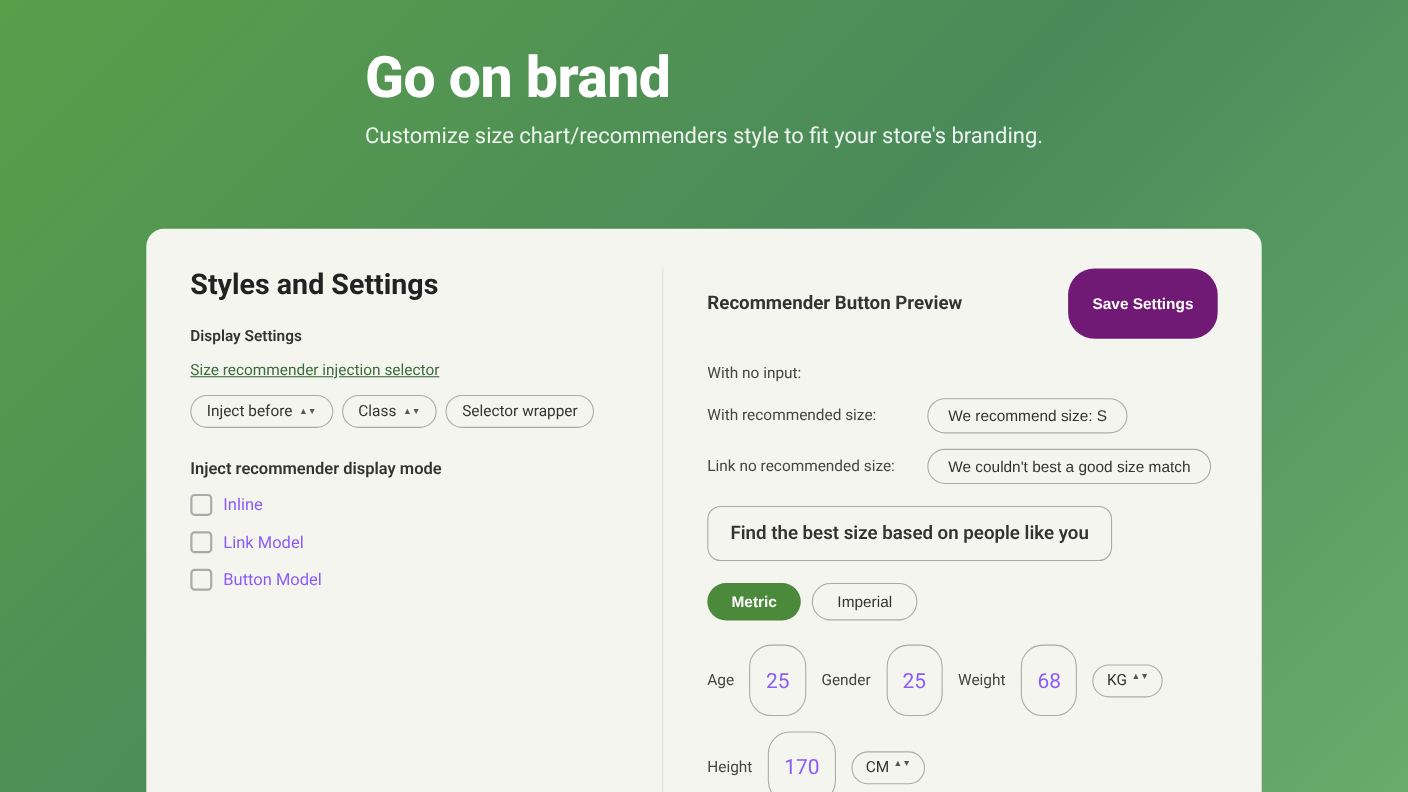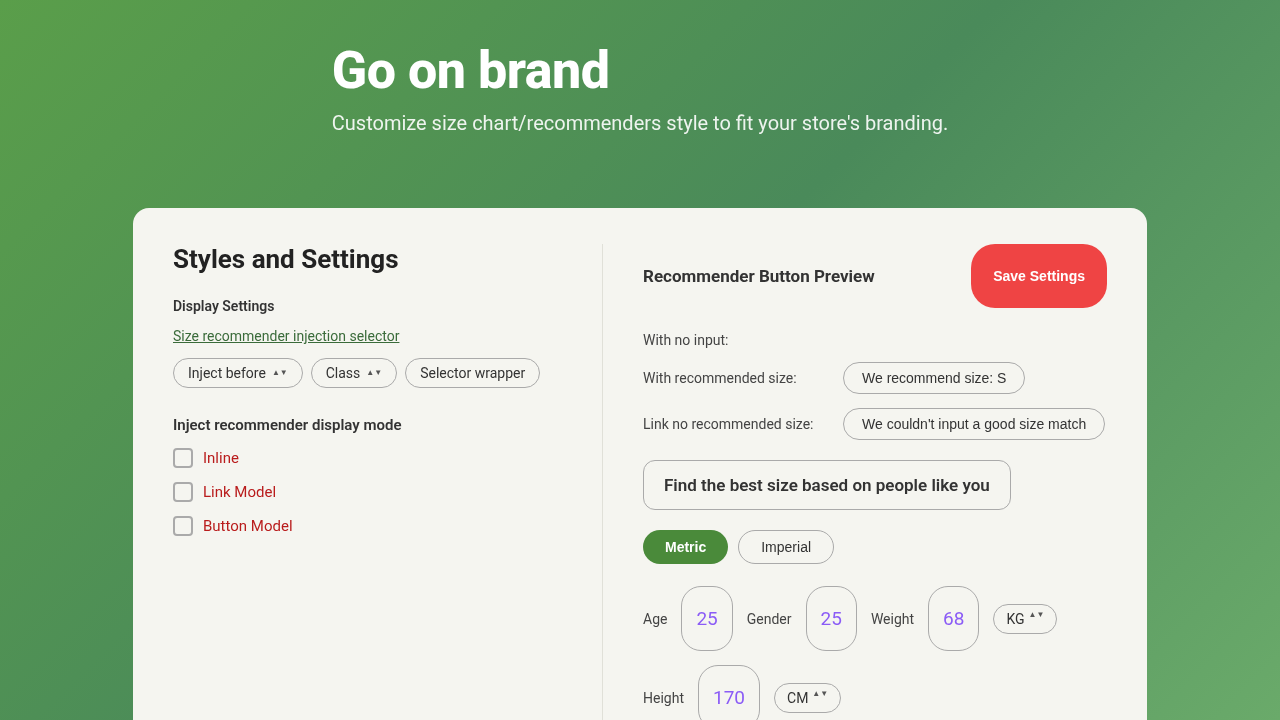--- a/index.html
+++ b/index.html
@@ -132,39 +132,39 @@
       height: 20px;
       border: 2px solid #aaa;
       border-radius: 4px;
       background: transparent;
       cursor: pointer;
       flex-shrink: 0;
     }
 
     .checkbox-label {
       font-size: 15px;
-      color: #b91c1c;
+      color: #8b5cf6;
     }
 
     
     .right-top-row {
       display: flex;
       justify-content: space-between;
       align-items: center;
       margin-bottom: 24px;
     }
 
     .preview-title {
       font-size: 17px;
       font-weight: 700;
       color: #333;
     }
 
     .save-btn {
-      background: #ef4444;
+      background: #701a75;
       color: white;
       border: none;
       border-radius: 24px;
       padding: 24px 22px;
       font-size: 14px;
       font-weight: 600;
       cursor: pointer;
     }
 
     .preview-rows {
@@ -334,21 +334,21 @@
     <div class="preview-rows">
       <div class="preview-row">
         <span class="preview-row-label">With no input:</span>
       </div>
       <div class="preview-row">
         <span class="preview-row-label">With recommended size:</span>
         <button class="preview-btn-outline">We recommend size: S</button>
       </div>
       <div class="preview-row">
         <span class="preview-row-label">Link no recommended size:</span>
-        <button class="preview-btn-outline">We couldn't input a good size match</button>
+        <button class="preview-btn-outline">We couldn't best a good size match</button>
       </div>
     </div>
 
     <div class="recommender-box">Find the best size based on people like you</div>
 
     <div class="toggle-row">
       <button class="toggle-active">Metric</button>
       <button class="toggle-inactive">Imperial</button>
     </div>
 

